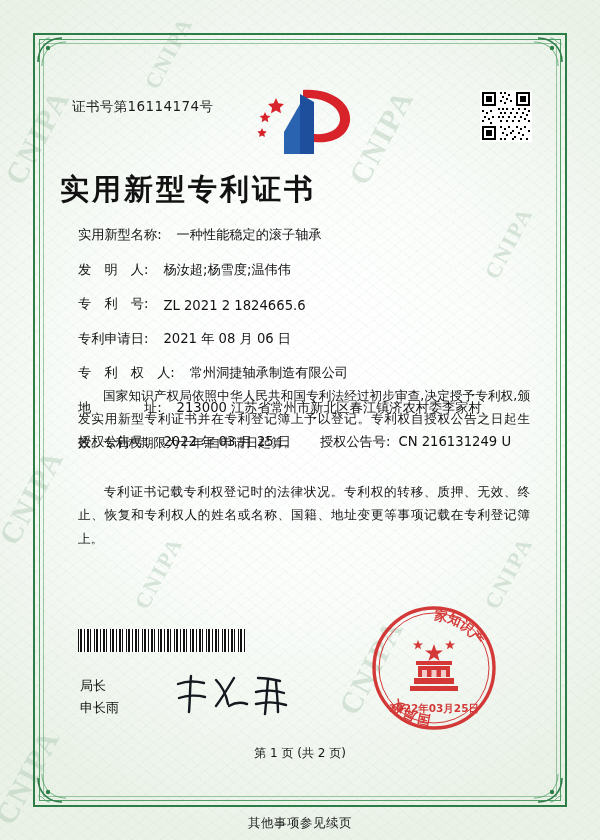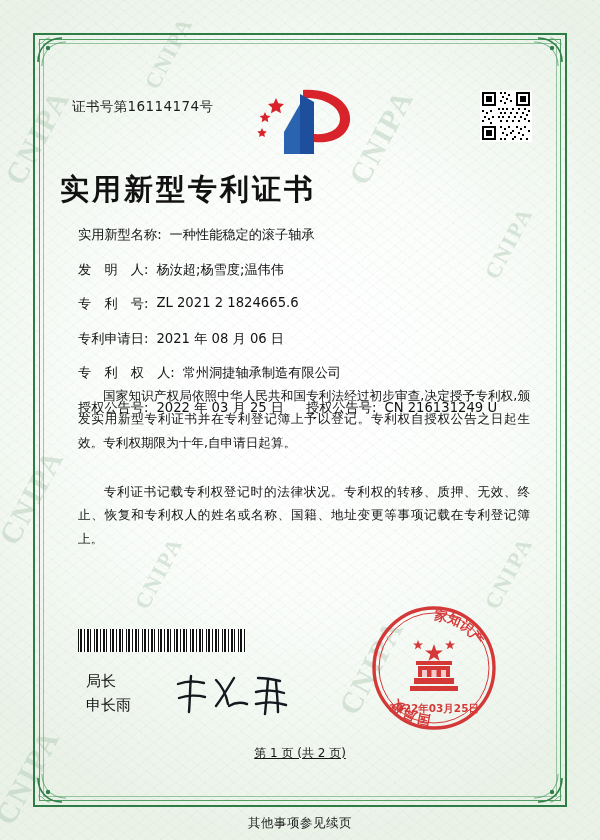--- a/index.html
+++ b/index.html
@@ -129,25 +129,26 @@
     color: #111;
     font-family: "DejaVu Sans", sans-serif;
   }
 
   .fields {
     position: absolute;
     left: 18px; right: 8px; top: 166px;
   }
   .frow {
     display: flex;
-    align-items: flex-start;
+    align-items: flex-end;
     margin-bottom: 16.5px;
     font-size: 13.2px;
     color: #121212;
     font-family: "DejaVu Sans", sans-serif;
+    gap: 7px;
   }
   .flabel {
     flex: 0 0 auto;
     white-space: nowrap;
   }
   .fvalue {
     margin-left: 8px;
     white-space: nowrap;
   }
   .frow.two { justify-content: flex-start; }
@@ -178,22 +179,22 @@
     background:
       repeating-linear-gradient(90deg,
         #111 0 1px, #fff 1px 2px, #111 2px 4px, #fff 4px 6px,
         #111 6px 7px, #fff 7px 9px, #111 9px 11px, #fff 11px 12px,
         #111 12px 13px, #fff 13px 16px);
   }
 
   
   .sig-label {
     position: absolute;
-    left: 26px; bottom: 62px;
-    font-size: 15px;
+    left: 20px; bottom: 62px;
+    font-size: 13px;
     line-height: 1.65;
     color: #111;
     font-family: "DejaVu Sans", sans-serif;
   }
   .sig-script {
     position: absolute;
     left: 112px; bottom: 60px;
     width: 130px; height: 48px;
   }
 
@@ -204,21 +205,20 @@
     width: 128px; height: 128px;
   }
 
   .footer-page {
     position: absolute;
     left: 0; right: 0; bottom: 18px;
     text-align: center;
     font-size: 12px;
     color: #161616;
     font-family: "DejaVu Sans", sans-serif;
-    text-decoration: underline;
   }
 
   .footer-note {
     position: absolute;
     left: 0; right: 0; bottom: 8px;
     text-align: center;
     font-size: 12.5px;
     color: #1a1a1a;
     font-family: "DejaVu Sans", sans-serif;
     letter-spacing: 0.5px;
@@ -395,20 +395,24 @@
         <span class="fvalue">ZL 2021 2 1824665.6</span>
       </div>
       <div class="frow">
         <span class="flabel">专利申请日:</span>
         <span class="fvalue">2021 年 08 月 06 日</span>
       </div>
       <div class="frow">
         <span class="flabel">专　利　权　人:</span>
         <span class="fvalue">常州洞捷轴承制造有限公司</span>
       </div>
+      <div class="frow">
+        <span class="flabel">地　　　　址:</span>
+        <span class="fvalue">213000 江苏省常州市新北区春江镇济农村委李家村</span>
+      </div>
       <div class="frow two">
         <span class="flabel">授权公告号:</span>
         <span class="fvalue">2022 年 03 月 25 日</span>
         <span class="second">
           <span class="flabel">授权公告号:</span>
           <span class="fvalue">CN 216131249 U</span>
         </span>
       </div>
     </div>
 

